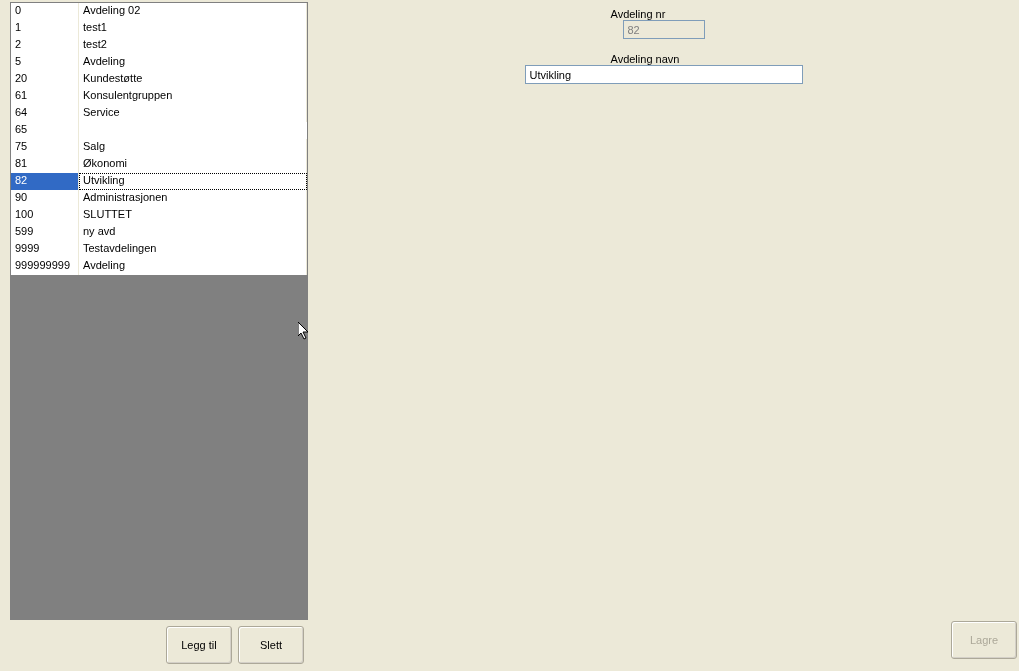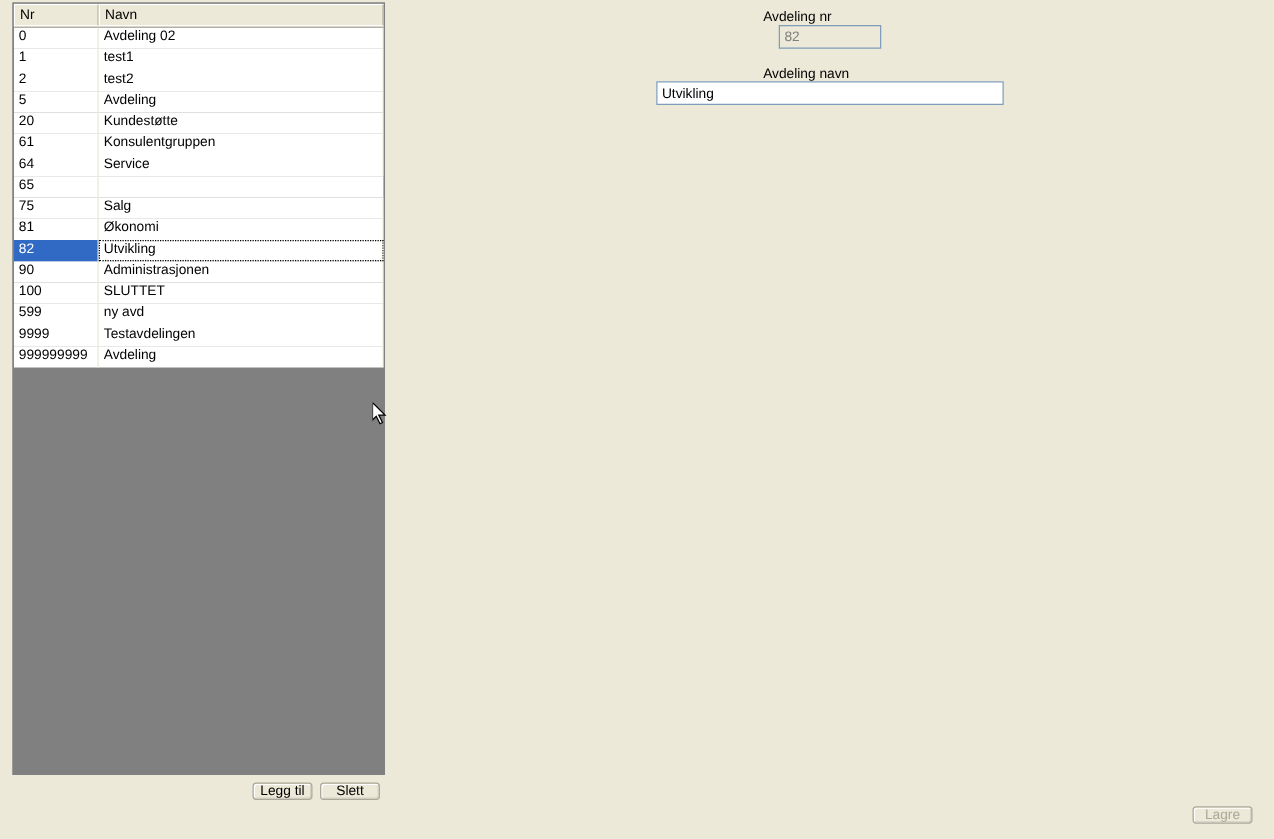--- a/index.html
+++ b/index.html
@@ -83,22 +83,22 @@
       justify-content: flex-end;
       gap: 6px;
       padding: 6px 4px 2px 4px;
     }
     .btn {
       font-family: Tahoma, Arial, sans-serif;
       font-size: 11px;
       background: #ece9d8;
       border: 1px solid #aca899;
       border-radius: 3px;
-      padding: 0 0;
-      width: 48px;
+      padding: 12px 0;
+      width: 66px;
       cursor: pointer;
       box-shadow: inset 1px 1px 0 #fff, inset -1px -1px 0 #d4d0c8;
     }
     .btn:disabled {
       color: #aca899;
       cursor: default;
     }
     .right-panel {
       flex: 1;
       padding: 8px 12px;
@@ -126,40 +126,36 @@
       background: #ece9d8;
       color: #808080;
       width: 82px;
     }
     .form-input.name {
       width: 278px;
     }
     .save-btn-wrapper {
       position: absolute;
       bottom: 12px;
-      right: 17px;
+      right: 2px;
     }
     .cursor {
       position: absolute;
       left: 298px;
       top: 322px;
       pointer-events: none;
       z-index: 1000;
     }
   </style>
 </head>
 <body>
 
 <div class="main-container">
   <div class="left-panel">
     <div class="table-wrapper">
-      <div class="table-header">
-        <div class="th-cell th-nr">Nr</div>
-        <div class="th-cell th-navn">Navn</div>
-      </div>
       <div class="table-body" id="table-body">
           <div class="table-row">
             <div class="td-cell td-nr">0</div>
             <div class="td-cell td-navn">Avdeling 02</div>
           </div>
           <div class="table-row">
             <div class="td-cell td-nr">1</div>
             <div class="td-cell td-navn">test1</div>
           </div>
           <div class="table-row">

